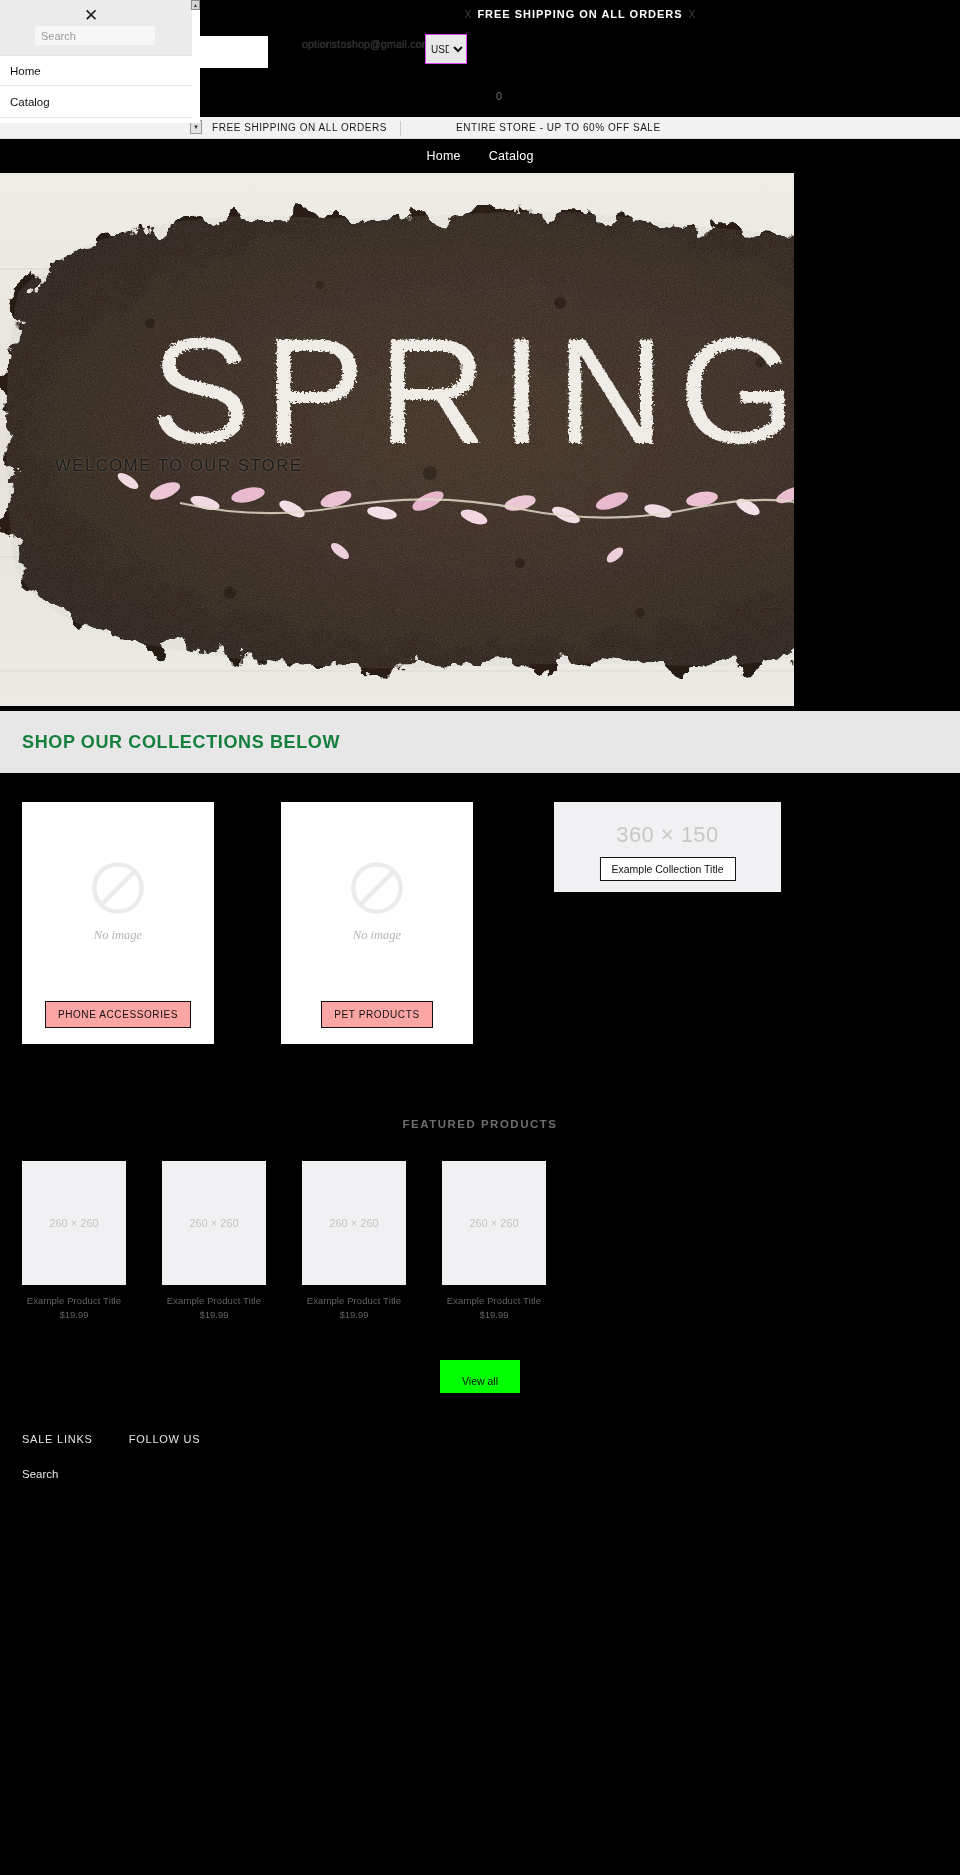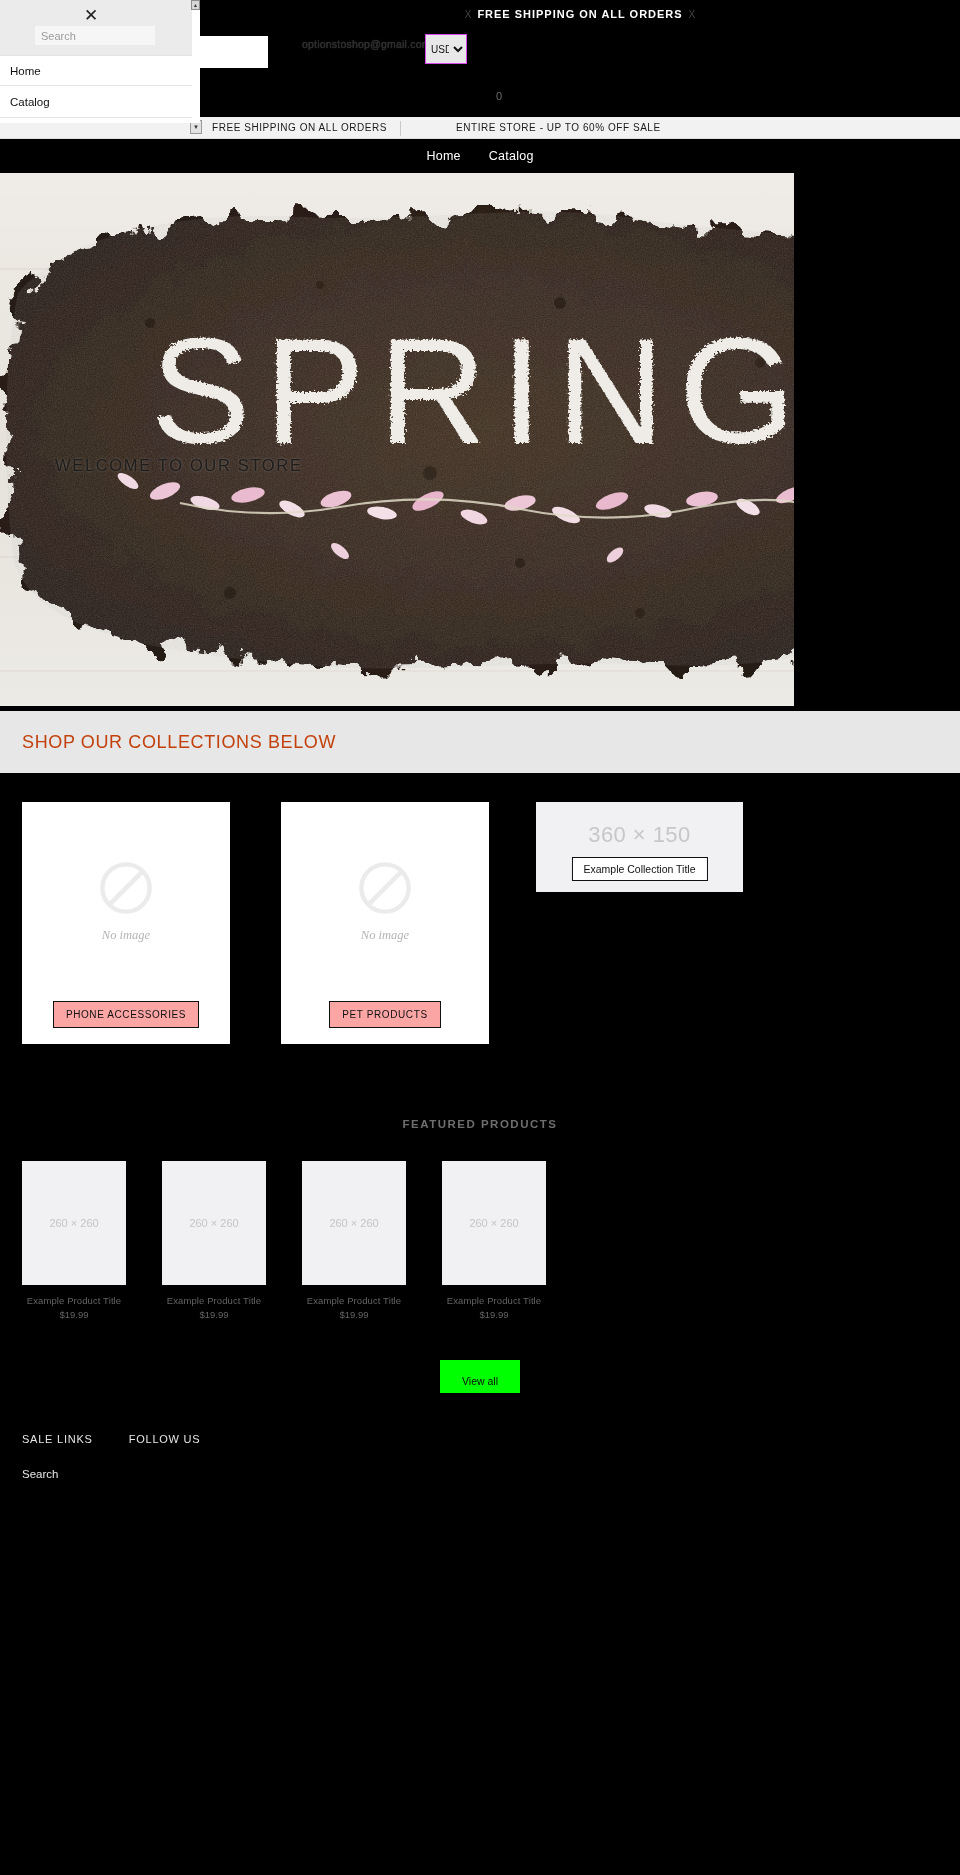--- a/index.html
+++ b/index.html
@@ -94,30 +94,30 @@
     text-shadow:0 0 3px rgba(255,255,255,.25);
     pointer-events:none;
   }
 
   
   .grey-band{
     position:absolute; left:0; top:711px; width:960px; height:62px;
     background:#e7e7e7; display:flex; align-items:center;
   }
   .grey-band h2{
-    margin:0 0 0 22px; font-size:18px; font-weight:400;
-    letter-spacing:.035em; color:#c2410c;
+    margin:0 0 0 22px; font-size:18px; font-weight:700;
+    letter-spacing:.035em; color:#15803d;
   }
 
   
   .collections{
     position:absolute; left:0; top:773px; width:960px; height:330px; background:#000;
   }
   .coll-card{
-    position:absolute; top:29px; width:208px; height:242px;
+    position:absolute; top:29px; width:192px; height:242px;
     background:#fff; display:flex; flex-direction:column;
     align-items:center; justify-content:flex-end; padding-bottom:16px;
   }
   .coll-card.c1{ left:22px; }
   .coll-card.c2{ left:281px; }
   .noimg-wrap{
     position:absolute; left:0; top:0; width:100%; height:100%;
     display:flex; flex-direction:column; align-items:center; justify-content:center;
     padding-bottom:44px;
   }
@@ -126,21 +126,21 @@
     margin-top:12px; font-size:12.5px; color:#b4b4b4;
     font-style:italic; font-family:"Liberation Serif", serif;
   }
   .coll-btn{
     position:relative; z-index:2;
     border:1px solid #111; background:#fca5a5; color:#111;
     font-size:10px; letter-spacing:.06em; padding:7px 12px;
     font-family:"Liberation Sans", sans-serif; cursor:pointer;
   }
   .coll-card.c3{
-    left:536px; top:29px; width:207px; height:90px;
+    left:554px; top:29px; width:227px; height:90px;
     background:#f1f1f3; justify-content:center; padding:12px;
   }
   .ph-dim{
     font-size:22px; color:#c7c7c7; letter-spacing:.02em;
     position:absolute; left:0; right:0; top:20px; text-align:center;
   }
   .coll3-btn{
     position:absolute; left:50%; transform:translateX(-50%); top:55px;
     border:1px solid #111; background:#fff; color:#111;
     font-size:10.5px; padding:5px 11px; cursor:pointer;

